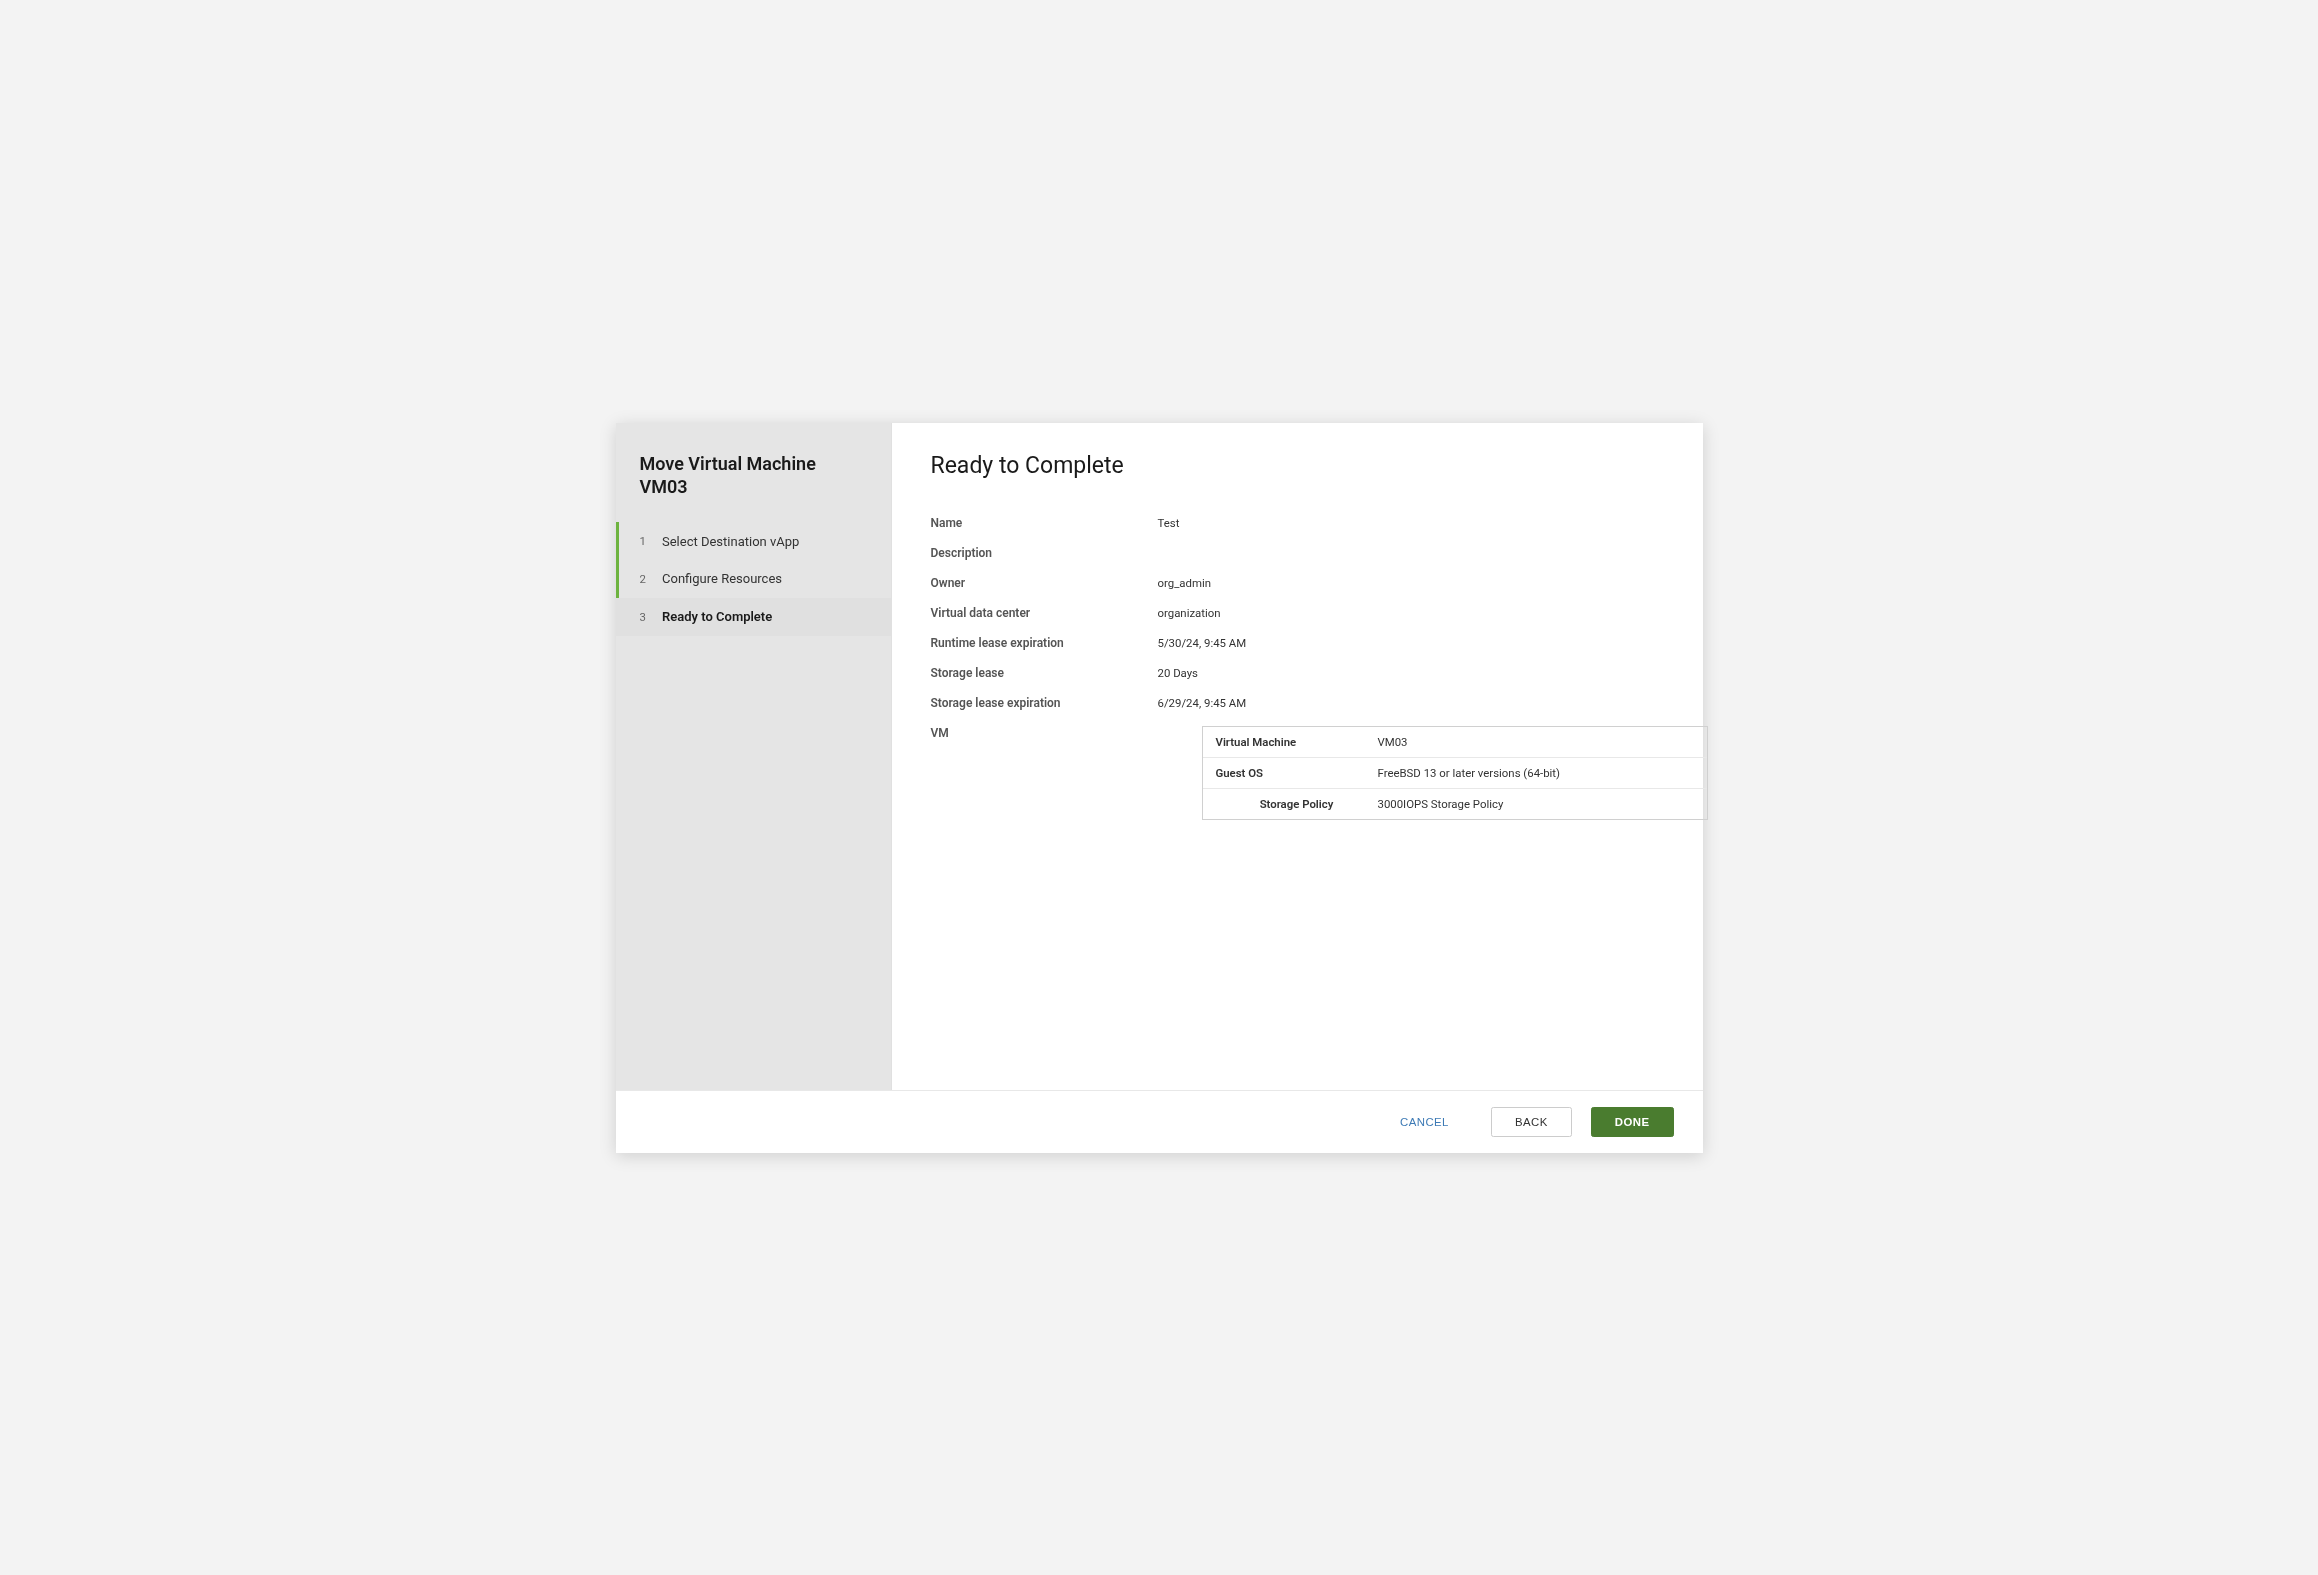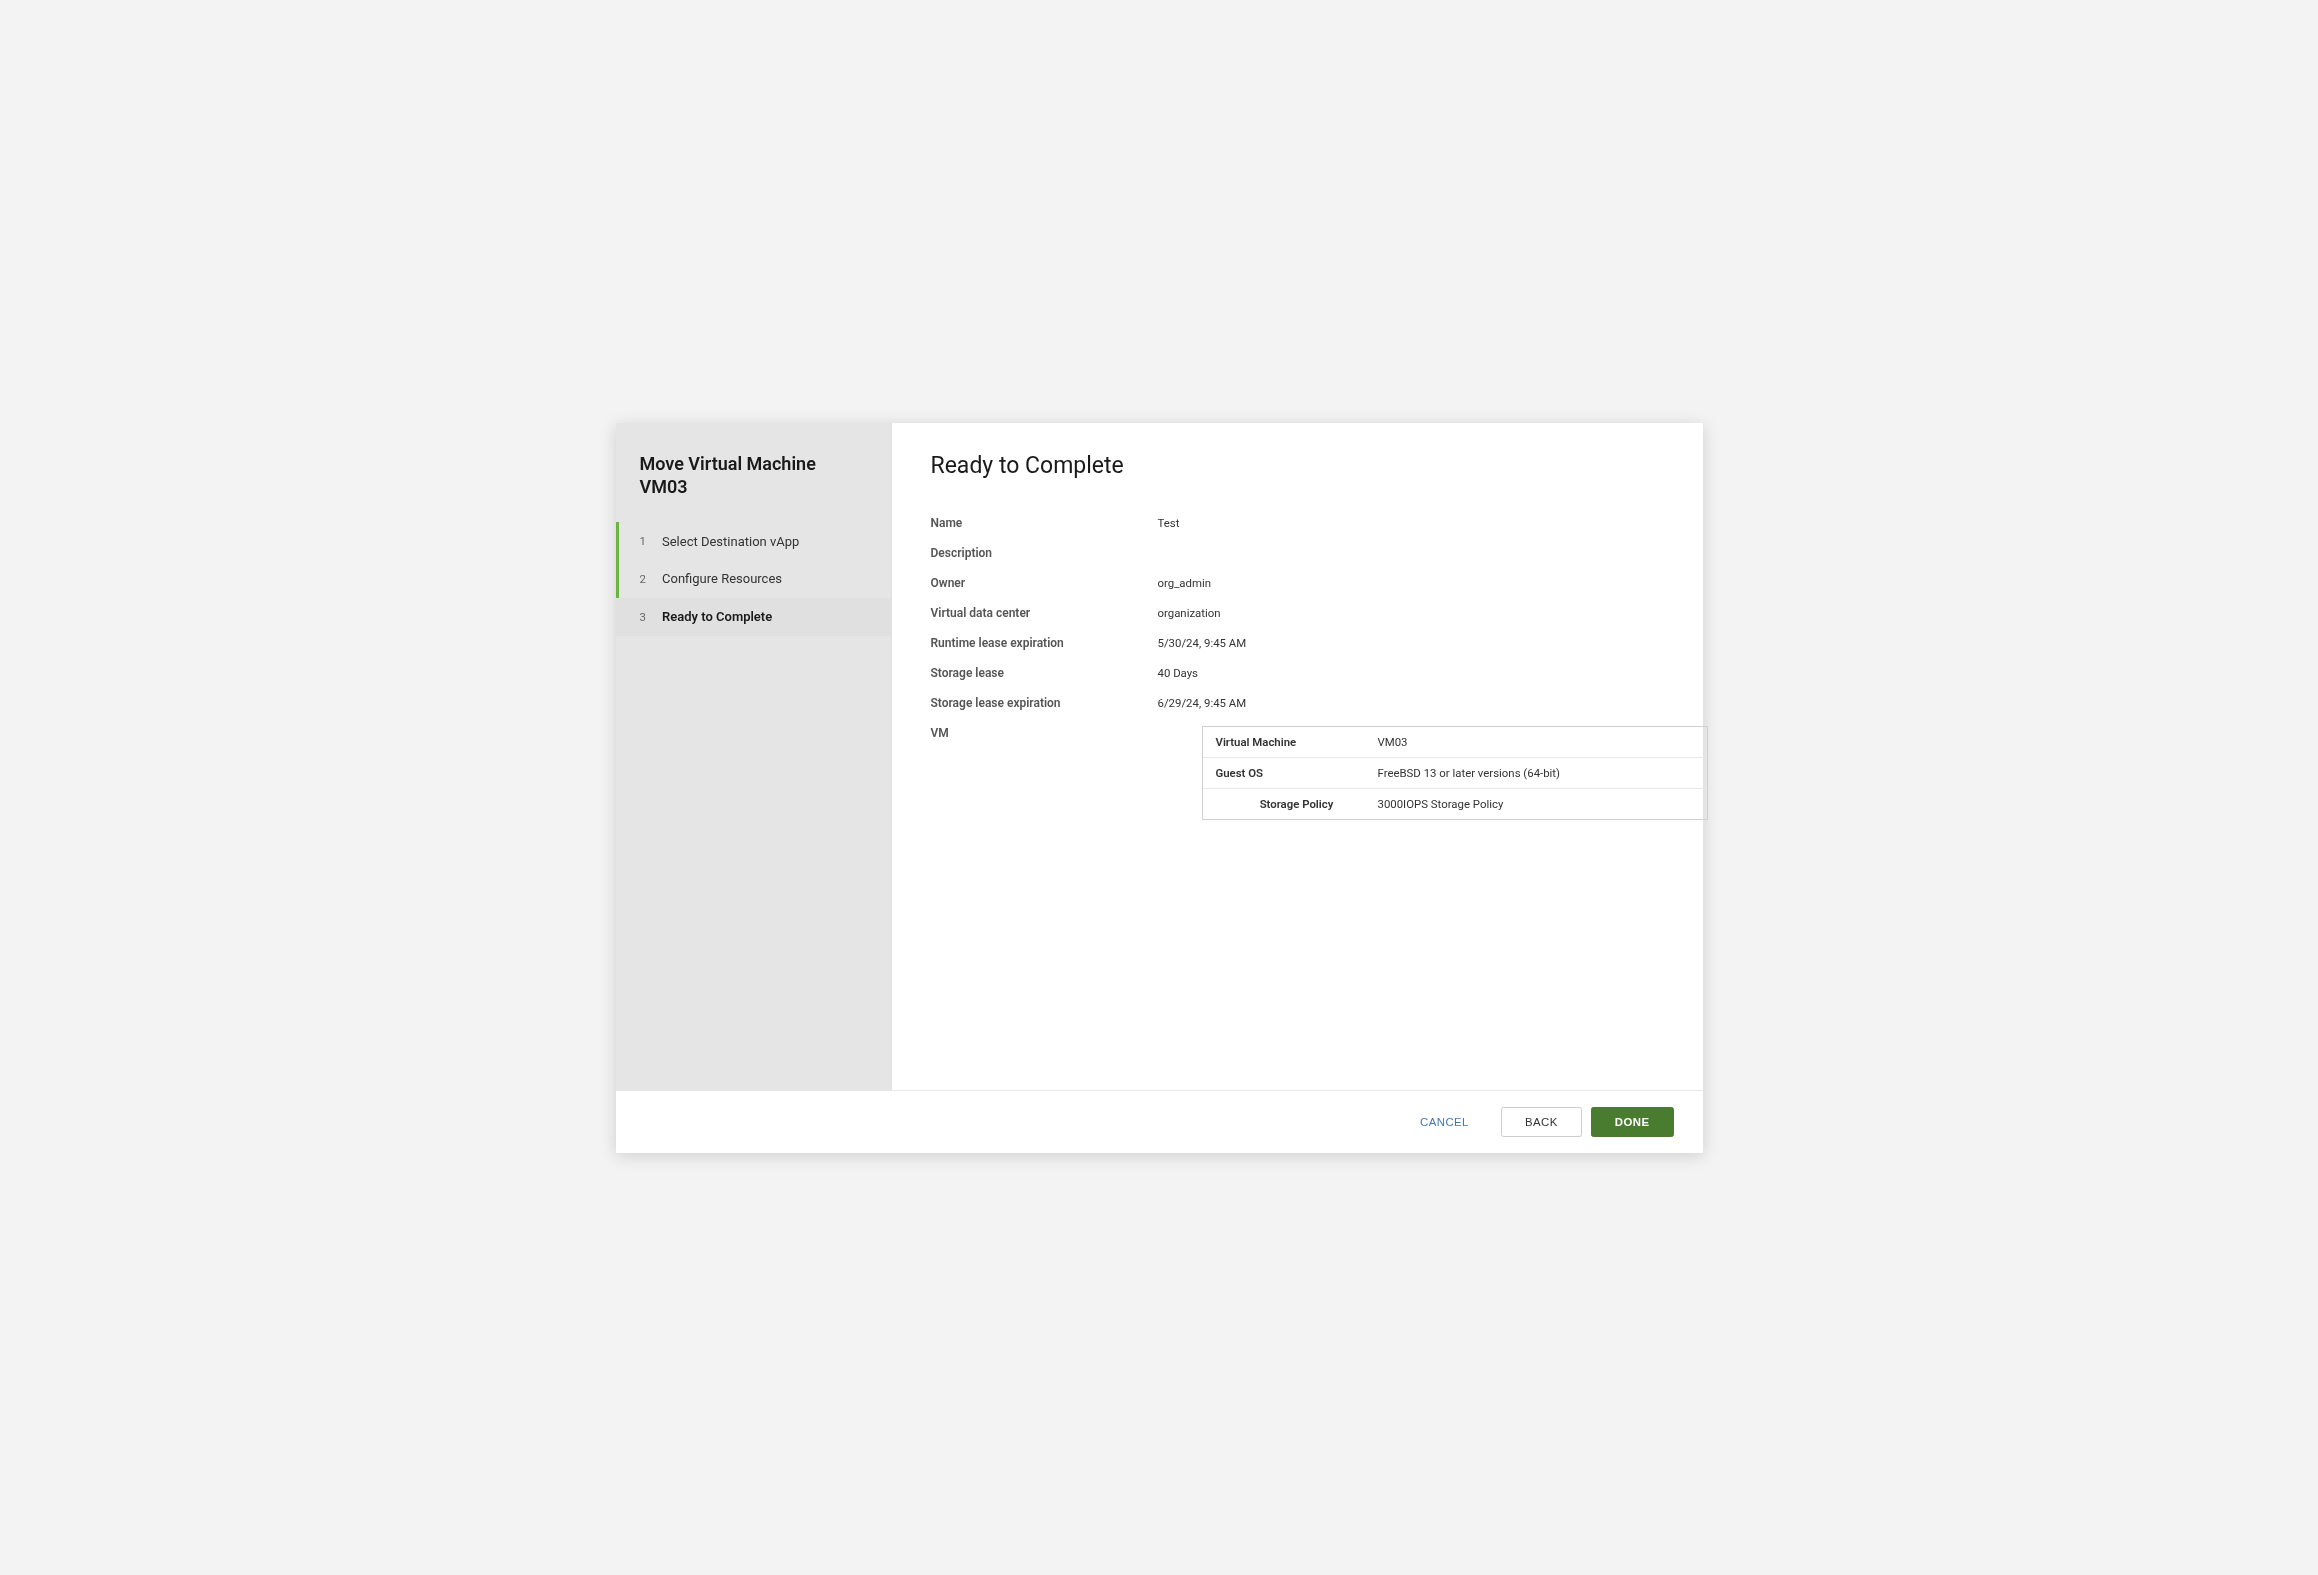--- a/index.html
+++ b/index.html
@@ -165,21 +165,21 @@
     
     .dialog-footer {
       position: absolute;
       bottom: 0;
       right: 0;
       left: 0;
       padding: 16px 29px;
       display: flex;
       justify-content: flex-end;
       align-items: center;
-      gap: 9px;
+      gap: 19px;
       background: #fff;
       border-top: 0.8px solid #e8e8e8;
     }
 
     .btn {
       padding: 8px 23px;
       font-size: 11.4px;
       font-weight: 500;
       cursor: pointer;
       border-radius: 2.4px;
@@ -262,21 +262,21 @@
         </div>
 
 
         <div class="detail-row">
           <span class="detail-label">Runtime lease expiration</span>
           <span class="detail-value">5/30/24, 9:45 AM</span>
         </div>
 
         <div class="detail-row">
           <span class="detail-label">Storage lease</span>
-          <span class="detail-value">40 Days</span>
+          <span class="detail-value">20 Days</span>
         </div>
 
         <div class="detail-row">
           <span class="detail-label">Storage lease expiration</span>
           <span class="detail-value">6/29/24, 9:45 AM</span>
         </div>
 
 
         <div class="detail-row">
           <span class="detail-label">VM</span>

